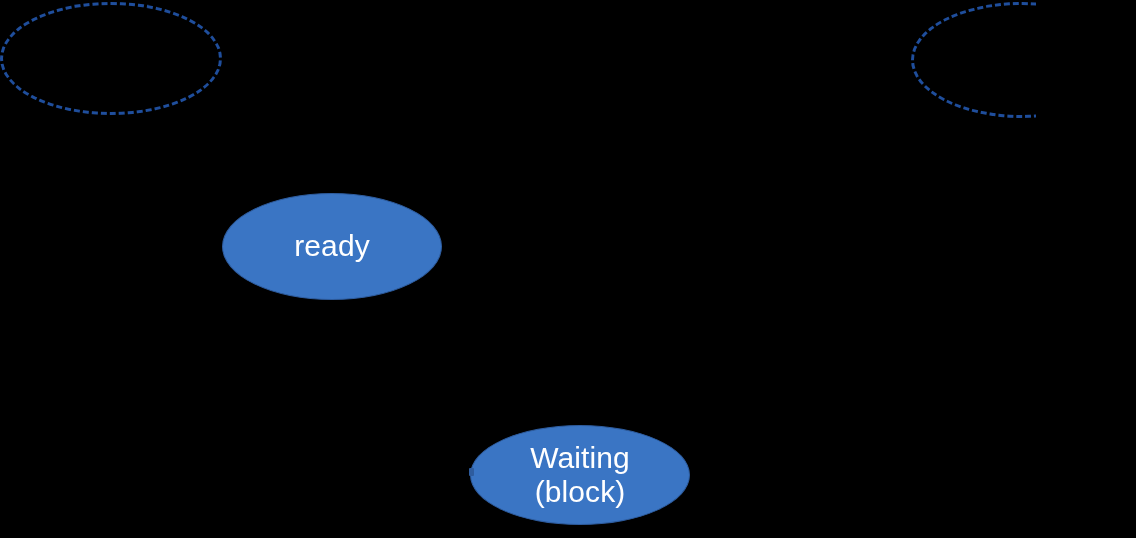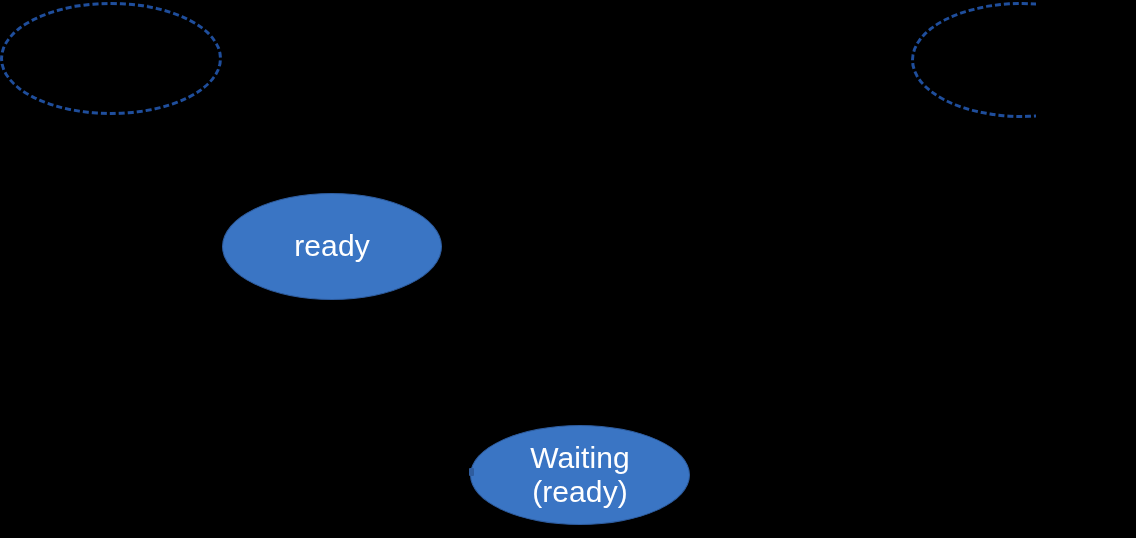--- a/index.html
+++ b/index.html
@@ -65,17 +65,17 @@
     <span class="node-label"></span>
   </div>
 
   <div class="node node-filled" style="left:222px; top:193px; width:220px; height:107px;">
     <span class="node-label">ready</span>
   </div>
 
 
   <div class="node node-filled" style="left:470px; top:425px; width:220px; height:100px;">
     <span class="node-label">Waiting
-(ready)</span>
+(block)</span>
     <span class="notch" style="left:-2px; top:42px; width:5px; height:8px;"></span>
   </div>
 
 </div>
 
 </body></html>

